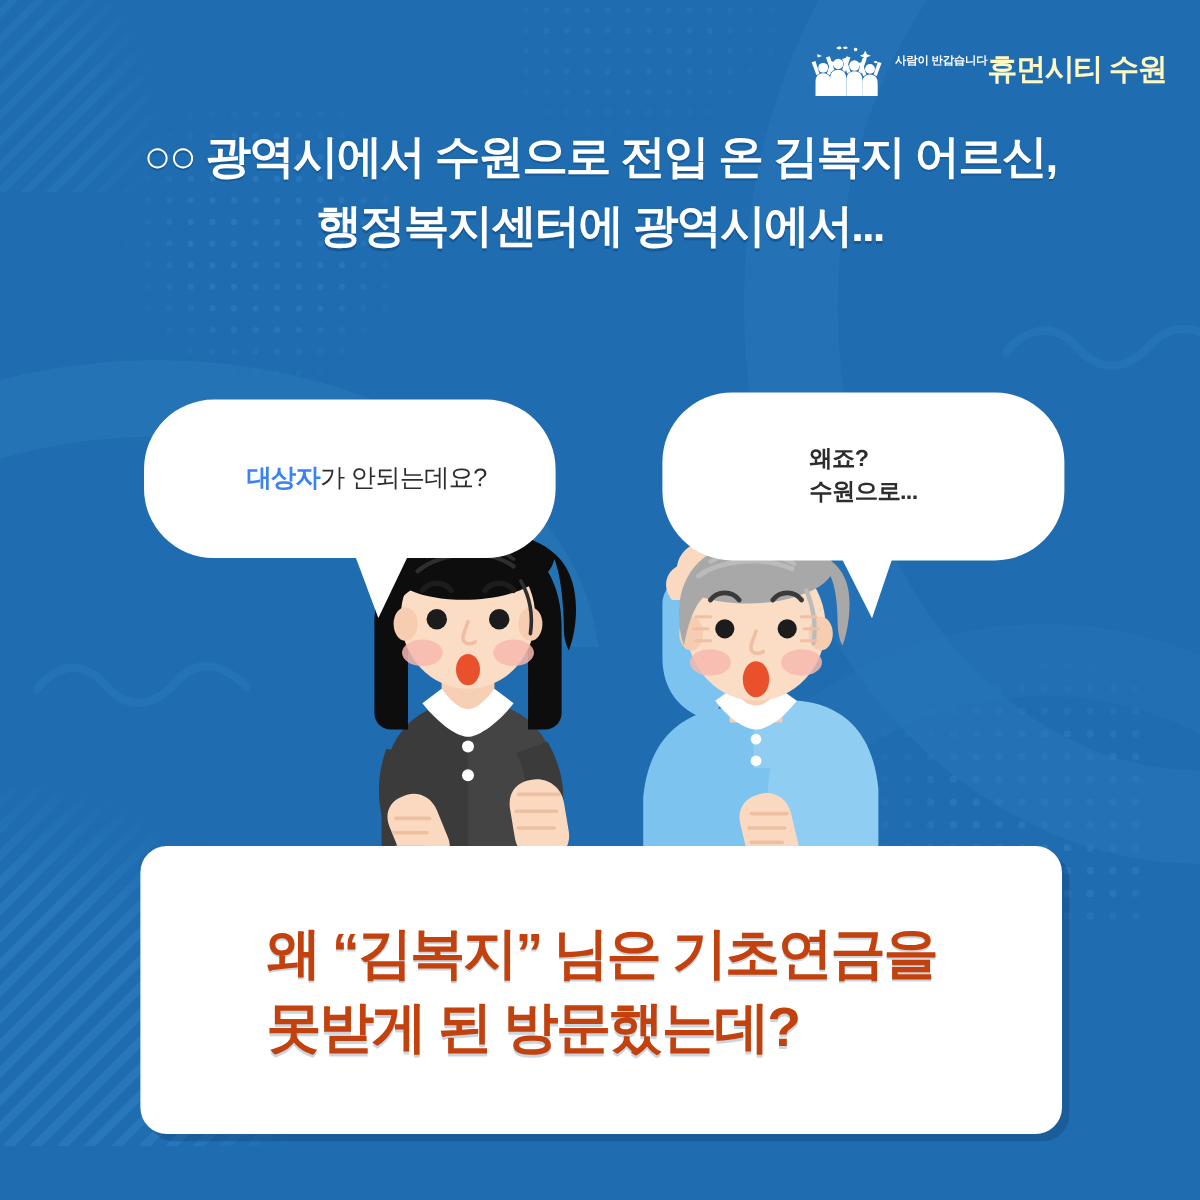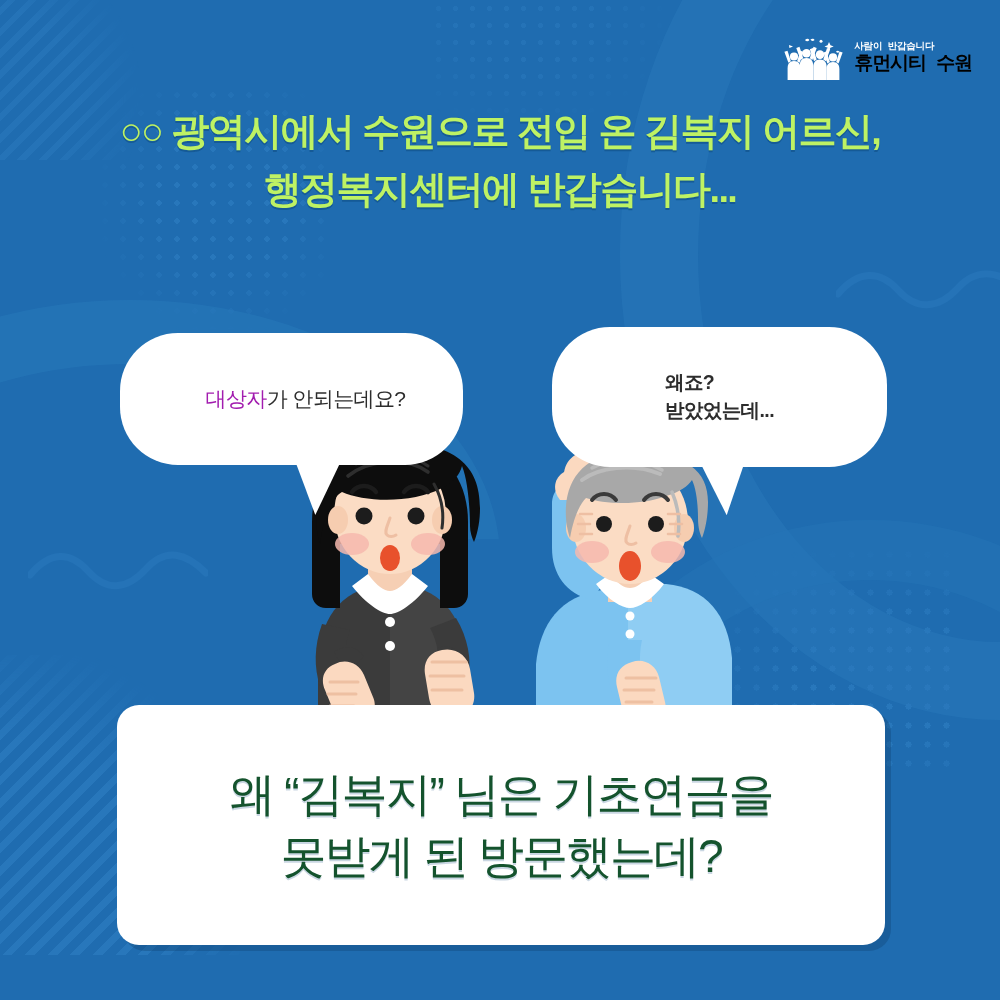--- a/index.html
+++ b/index.html
@@ -96,35 +96,35 @@
   .sq-left  { left:28px;  top:545px;  width:180px; height:48px; }
   .sq-right { left:836px; top:262px;  width:190px; height:50px; }
 
   
   .logo {
     position:absolute; right:28px; top:32px;
     display:flex; align-items:center; gap:9px;
     height:52px;
   }
   .logo-mark { width:62px; height:44px; flex:0 0 auto; }
-  .logo-text { display:flex; flex-direction:column; justify-content:center; line-height:1;font-family:Liberation Mono, monospace; }
+  .logo-text { display:flex; flex-direction:row; justify-content:center; line-height:1; }
   .logo-tag {
     color:#ffffff; font-size:9.5px; font-weight:700;
     letter-spacing:-.2px; margin-bottom:4px; white-space:nowrap;
   }
   .logo-name {
-    color:#000000; font-size:19px; font-weight:900;
+    color:#fef9c3; font-size:25px; font-weight:900;
     letter-spacing:-1.1px; white-space:nowrap;
   }
 
   
   .headline {
     position:absolute; left:0; right:0; top:103px;
     text-align:center;
-    color:#bef264;
+    color:#ffffff;
     font-size:38px;
     font-weight:900;
     letter-spacing:-1.6px;
     line-height:1.52;
     text-shadow:0 2px 0 #155a96, 0 0 1px #155a96;
     padding:0 40px;
   }
   .headline .hl { display:block; white-space:nowrap; }
 
   
@@ -132,21 +132,21 @@
     position:absolute;
     background:#ffffff;
     border-radius:58px;
     display:flex; align-items:center; justify-content:center;
     text-align:left;
     color:#2d2d2d;
     line-height:1.42;
     letter-spacing:-.6px;
     padding:14px 22px;
   }
-  .bubble b { color:#a21caf; font-weight:400;margin-left:28px; }
+  .bubble b { color:#3b82f6; font-weight:700;margin-left:28px; }
   .bubble .q { font-weight:400; }
 
   .bubble-left  { left:120px; top:333px; width:343px; height:132px; font-size:21px; font-weight:600; }
   .bubble-right { left:552px; top:327px; width:335px; height:140px; font-size:19.5px; font-weight:600; }
 
   .tail { position:absolute; width:0; height:0; }
   .tail-left {
     left:296px; top:452px;
     border-left:16px solid transparent;
     border-right:38px solid transparent;
@@ -168,24 +168,24 @@
   .bottom-card {
     position:absolute; left:117px; top:705px;
     width:768px; height:240px;
     background:#ffffff;
     border-radius:22px;
     box-shadow:6px 6px 0 rgba(12,60,104,.30);
     display:flex; align-items:center; justify-content:center;
     overflow:hidden;
   }
   .bottom-text {
-    text-align:center;
-    color:#14532d;
+    text-align:left;
+    color:#c2410c;
     font-size:46px;
-    font-weight:400;
+    font-weight:700;
     letter-spacing:-2px;
     line-height:1.35;
     text-shadow:0 2px 0 rgba(10,70,125,.22);
     padding:0 12px;
   }
   .bottom-text .bl { display:block; white-space:nowrap; }
 </style>
 </head>
 <body>
 
@@ -247,21 +247,21 @@
       </g>
     </svg>
     <div class="logo-text">
       <div class="logo-tag">사람이 반갑습니다</div>
       <div class="logo-name">휴먼시티 수원</div>
     </div>
   </div>
 
   <div class="headline">
     <span class="hl">○○ 광역시에서 수원으로 전입 온 김복지 어르신,</span>
-    <span class="hl">행정복지센터에 반갑습니다...</span>
+    <span class="hl">행정복지센터에 광역시에서...</span>
   </div>
 
   <svg class="scene" viewBox="0 0 1000 1000">
     <defs>
       <clipPath id="clipBelow">
           <rect x="0" y="0" width="1000" height="706"></rect>
         </clipPath>
     </defs>
 
     <g clip-path="url(#clipBelow)">
@@ -368,21 +368,21 @@
 
   <div class="bubble bubble-left">
     <div>
       <b>대상자</b><span class="q">가 안되는데요?</span>
     </div>
   </div>
 
   <div class="bubble bubble-right">
     <div>
       <div>왜죠?</div>
-      <div>받았었는데...</div>
+      <div>수원으로...</div>
     </div>
   </div>
 
   <div class="bottom-card">
     <div class="bottom-text">
       <span class="bl">왜 “김복지” 님은 기초연금을</span>
       <span class="bl">못받게 된 방문했는데?</span>
     </div>
   </div>
 

